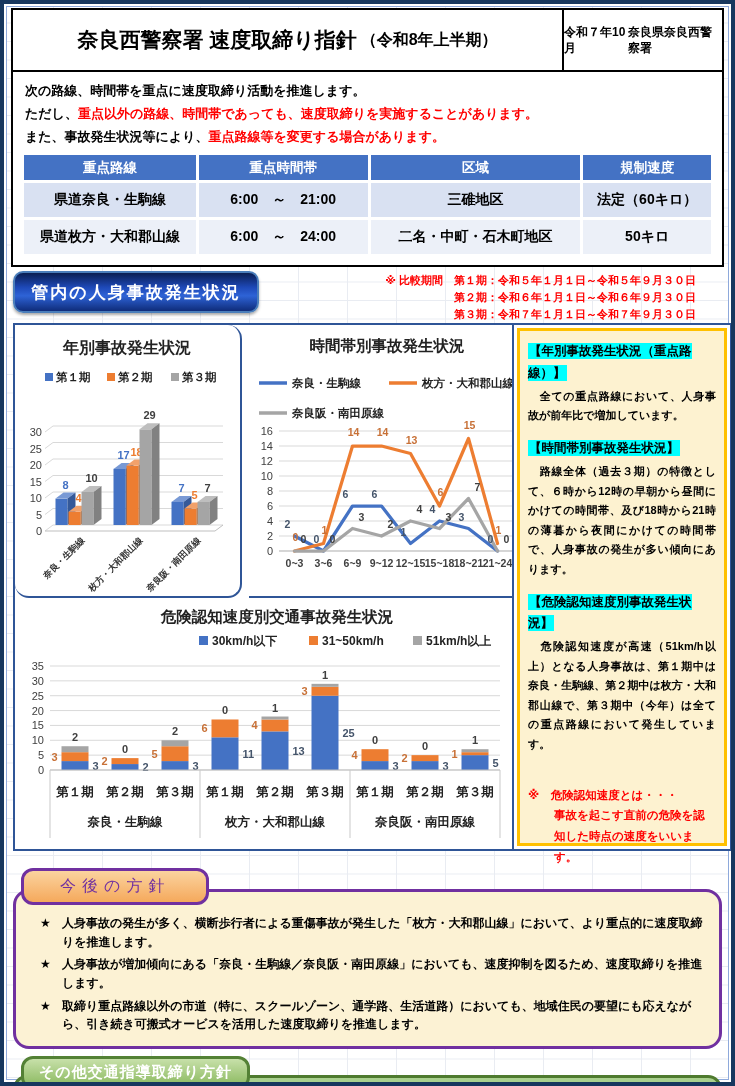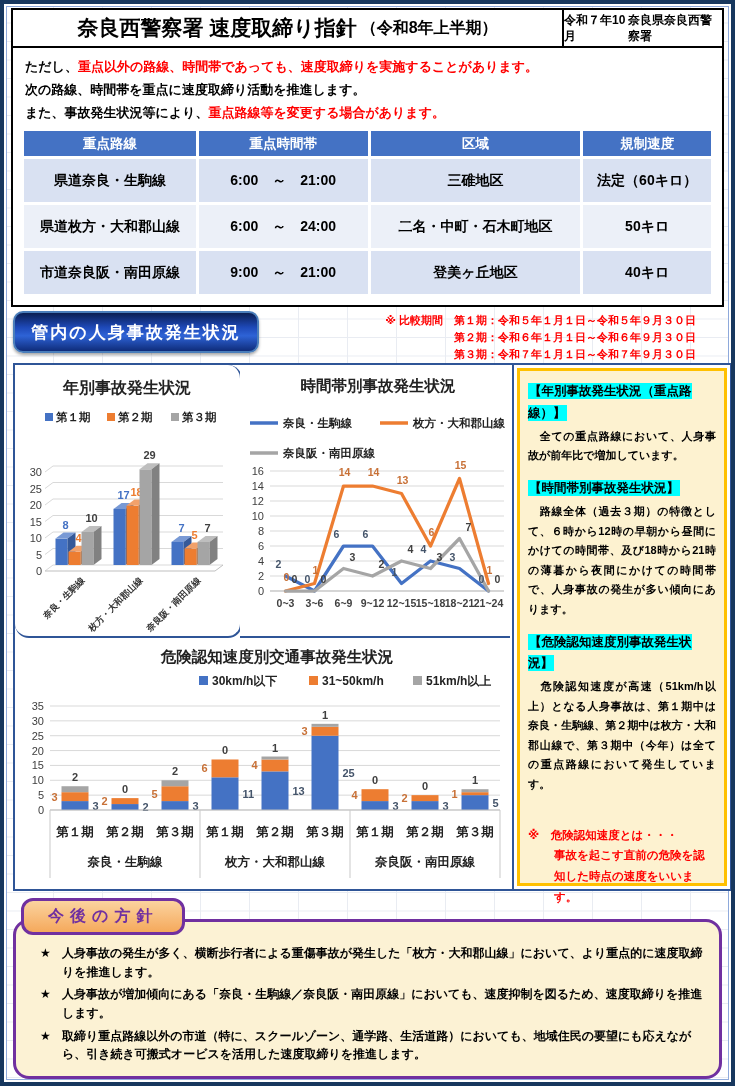--- a/index.html
+++ b/index.html
@@ -8,58 +8,58 @@
   .page{position:relative;width:735px;height:1086px;border:4px solid #17375E;
     box-shadow:inset 0 0 0 2px #fff, inset 0 0 0 3px #8EA9DB;
     background-color:#fff;
     background-image:linear-gradient(to right,#E9ECF2 1px,transparent 1px),
                      linear-gradient(to bottom,#E9ECF2 1px,transparent 1px);
     background-size:49px 18.5px;
     padding:4px 7px;overflow:hidden;}
   
   .top-box{border:2px solid #000;background:#fff;}
   .top-header{display:flex;border-bottom:2px solid #000;}
-  .top-title{flex:1;display:flex;align-items:center;justify-content:center;padding:4px 0;}
+  .top-title{flex:1;display:flex;align-items:center;justify-content:center;padding:16px 0;}
   .top-title .main{font-size:21px;font-weight:bold;}
   .top-title .paren{font-size:16px;font-weight:bold;margin-left:4px;}
   .top-date{width:160px;border-left:2px solid #000;display:flex;flex-direction:row;
     align-items:center;justify-content:center;font-size:12px;font-weight:bold;line-height:1.35;}
   .intro{padding:8px 6px 2px 12px;font-size:13px;font-weight:bold;line-height:1.75;}
   .red{color:#FF0000;}
   
   table.routes{border-collapse:separate;border-spacing:0 3px;width:calc(100% - 22px);margin:2px 11px 8px 11px;}
   table.routes th{background:#4472C4;color:#fff;font-size:13.5px;font-weight:bold;height:25px;text-align:center;}
-  table.routes td{font-size:14px;font-weight:bold;height:43px;text-align:center;}
+  table.routes td{font-size:14px;font-weight:bold;height:34px;text-align:center;}
   table.routes th+th, table.routes td+td{border-left:3px solid #fff;}
   tr.band-a td{background:#D9E1F2;}
   tr.band-b td{background:#ECF0F8;}
   
   .section-row{display:flex;align-items:flex-start;margin:4px 2px 3px 2px;height:49px;}
   .pill{width:246px;height:42px;border-radius:10px;border:2px solid #4A7EBB;
     background:linear-gradient(180deg,#0A1E52 0%,#1E49B8 38%,#2E63D6 60%,#0F2C7A 100%);
     color:#fff;font-size:17px;font-weight:bold;letter-spacing:2px;
     display:flex;align-items:center;justify-content:center;box-shadow:0 2px 3px rgba(0,0,0,.35);}
   .compare-note{flex:1;text-align:right;color:#FF0000;font-size:11px;font-weight:bold;
     line-height:1.55;padding:1px 26px 0 0;}
   
   .chart-region{position:relative;margin:0 2px;width:719px;height:528px;border:2px solid #2F5597;background:#fff;}
   .cell-year{position:absolute;left:0;top:0;width:227px;height:273px;border-right:2px solid #2F5597;border-bottom:2px solid #2F5597;background:#fff;border-radius:14px;}
-  .cell-line{position:absolute;left:225px;top:0;width:270px;height:273px;border-bottom:2px solid #2F5597;background:#fff;}
+  .cell-line{position:absolute;left:234px;top:0;width:270px;height:273px;border-bottom:2px solid #2F5597;background:#fff;}
   .cell-stack{position:absolute;left:0;top:273px;width:497px;height:251px;background:#fff;}
   .cell-side{position:absolute;left:497px;top:0;width:218px;height:524px;border-left:2px solid #2F5597;padding:3px;background:#fff;}
   .side-panel{width:100%;height:100%;border:3px solid #FFC000;background:#FDF2D0;padding:10px 8px 6px 8px;}
   .side-h{display:inline;background:#00FFFF;font-size:12.5px;font-weight:bold;padding:1px 1px;line-height:1.7;margin-top:16px;}
   .side-p{margin:3px 0 12px 0;font-size:11px;font-weight:bold;line-height:1.78;text-align:justify;}
   .side-note{margin-top:30px;color:#FF0000;font-size:11.5px;font-weight:bold;line-height:1.8;}
   .side-note .n2{padding-left:26px;display:block;}
   
   .sect{position:relative;margin:7px 2px 0 2px;}
   .sect-header-p{position:relative;z-index:2;display:inline-block;margin-left:8px;
     border:3px solid #7030A0;border-radius:12px;background:linear-gradient(180deg,#FBD39F,#F5A95C);
-    color:#7030A0;font-size:16px;font-weight:bold;letter-spacing:6px;padding:5px 24px;}
+    color:#7030A0;font-size:16px;font-weight:normal;letter-spacing:6px;padding:5px 36px;margin-top:10px;}
   .sect-body-p{margin-top:-16px;border:3px solid #7030A0;border-radius:16px;background:#FCF2D4;
     padding:22px 14px 8px 16px;}
   .policy-item{display:flex;font-size:12px;font-weight:bold;line-height:1.55;margin-bottom:4px;}
   .policy-item .star{width:30px;flex:0 0 30px;text-align:left;padding-left:8px;}
   .policy-item .txt{flex:1;}
   
   .sect-header-g{position:relative;z-index:2;display:inline-block;margin-left:8px;
     border:3px solid #538135;border-radius:12px;background:linear-gradient(180deg,#C7E0A9,#8BB960);
     color:#fff;font-size:15px;font-weight:bold;letter-spacing:1px;padding:4px 15px;}
   .sect-body-g{margin-top:-14px;border:3px solid #4E7A2E;border-radius:14px;background:#A9D08E;
@@ -77,22 +77,22 @@
       <div class="top-title">
         <span class="main">奈良西警察署 速度取締り指針</span>
         <span class="paren">（令和8年上半期）</span>
       </div>
       <div class="top-date">
         <span>令和７年10月</span>
         <span>奈良県奈良西警察署</span>
       </div>
     </div>
     <div class="intro">
+      <div><span>次の路線、時間帯を重点に速度取締り活動を推進します。</span></div>
       <div><span>ただし、</span><span class="red">重点以外の路線、時間帯であっても、速度取締りを実施することがあります。</span></div>
-      <div><span>次の路線、時間帯を重点に速度取締り活動を推進します。</span></div>
       <div><span>また、事故発生状況等により、</span><span class="red">重点路線等を変更する場合があります。</span></div>
     </div>
     <table class="routes">
       <colgroup>
           <col style="width:25%">
           <col style="width:25%">
           <col style="width:31%">
           <col style="width:19%">
         </colgroup>
       <thead>
@@ -108,26 +108,20 @@
           <td>県道奈良・生駒線</td>
           <td>6:00　～　21:00</td>
           <td>三碓地区</td>
           <td>法定（60キロ）</td>
         </tr>
         <tr class="band-b">
           <td>県道枚方・大和郡山線</td>
           <td>6:00　～　24:00</td>
           <td>二名・中町・石木町地区</td>
           <td>50キロ</td>
-        </tr>
-        <tr class="band-a">
-          <td>市道奈良阪・南田原線</td>
-          <td>9:00　～　21:00</td>
-          <td>登美ヶ丘地区</td>
-          <td>40キロ</td>
         </tr>
       </tbody>
     </table>
   </div>
 
   <div class="section-row">
     <div class="pill">管内の人身事故発生状況</div>
     <div class="compare-note">
       <div>※ 比較期間　第１期：令和５年１月１日～令和５年９月３０日</div>
       <div>第２期：令和６年１月１日～令和６年９月３０日</div>

